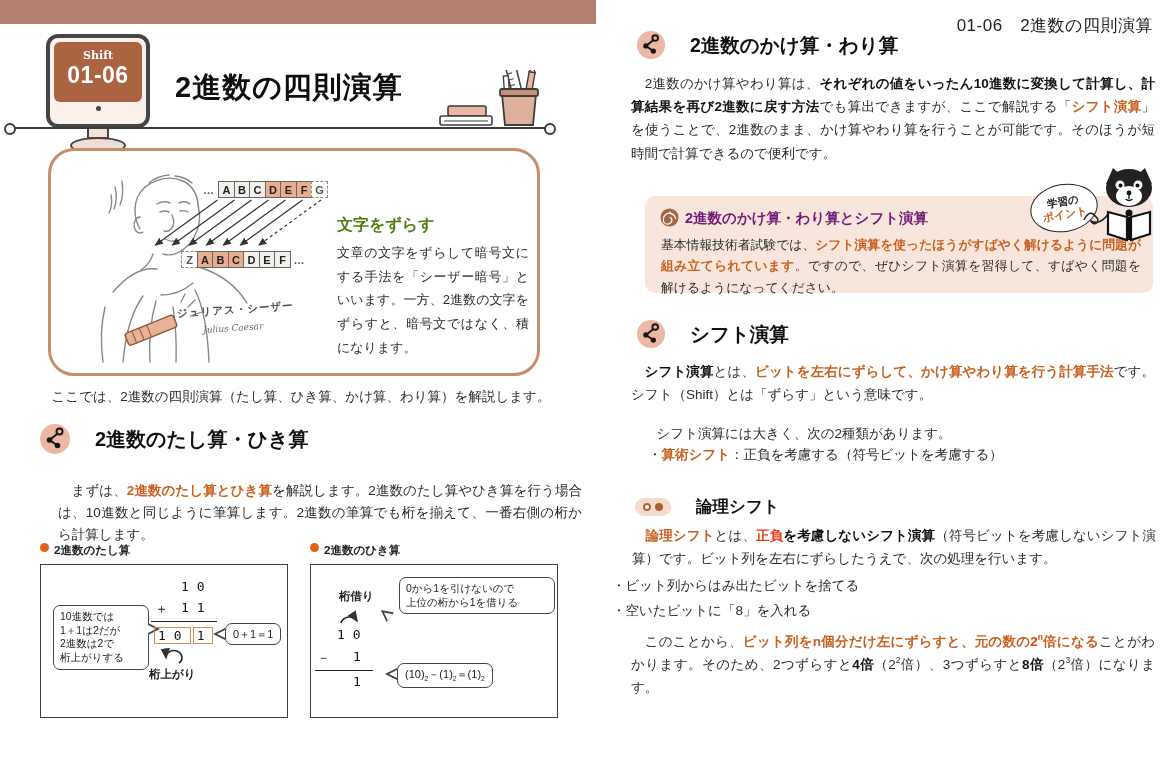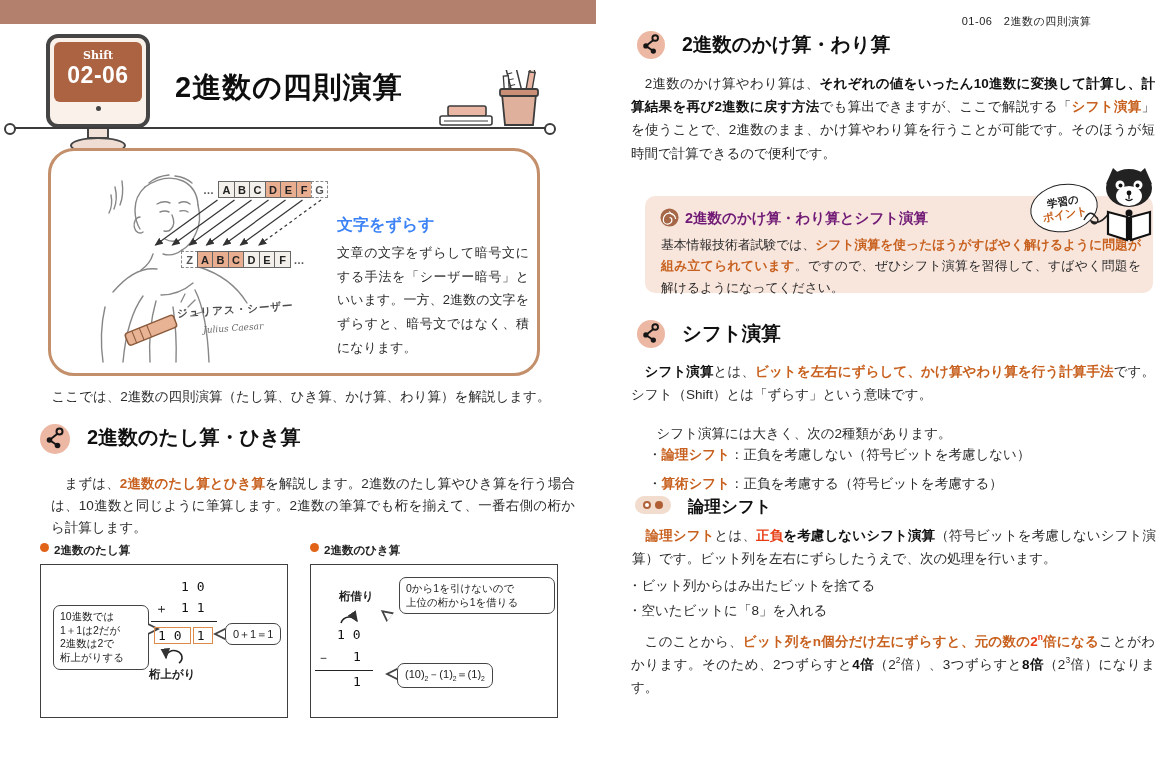--- a/index.html
+++ b/index.html
@@ -29,45 +29,45 @@
   .rule{left:10px;top:127px;width:540px;height:0;border-top:2px solid #3b3b3b}
   .rule-dot{width:8px;height:8px;border:2px solid #3b3b3b;border-radius:50%;background:#fff;top:123px}
   .introbox{left:48px;top:148px;width:486px;height:222px;border:3px solid #c4906c;border-radius:26px;background:#fff}
   .cellrow{position:absolute;display:flex;align-items:center}
   .cellrow .cell{width:17px;height:17px;border:1.5px solid #666;background:#f3efeb;display:inline-flex;align-items:center;justify-content:center;font-size:11px;font-weight:700;color:#222;margin-right:-1.5px;box-sizing:border-box}
   .cellrow .hi{background:#e9ad8f}
   .cellrow .dash{border:1.5px dashed #8a8a8a;background:#fff;color:#555}
   .cellrow .dots{font-weight:700;color:#555;font-size:11px;margin:0 4px}
   .caesar-name-jp{font-size:10.5px;color:#4d4d4d;transform:rotate(-4deg);font-weight:700;letter-spacing:1px}
   .caesar-name-en{font-size:9px;color:#6a6a6a;font-family:"DejaVu Serif","Liberation Serif",serif;font-style:italic;transform:rotate(-4deg)}
-  .shift-head{font-size:16px;font-weight:700;color:#3b82f6}
+  .shift-head{font-size:16px;font-weight:700;color:#4d7c0f}
   .shift-body{font-size:13px;line-height:1.82;color:#2b2b2b;text-align:justify}
   .lead{left:38px;top:386px;width:528px;font-size:13.5px;line-height:1.6;color:#2b2b2b}
-  .hsec{display:flex;align-items:flex-start;gap:17px;font-weight:700;color:#101010}
+  .hsec{display:flex;align-items:center;gap:25px;font-weight:700;color:#101010}
   .h20{font-size:20px}
   .h19{font-size:19.5px}
   .para{font-size:13.5px;line-height:1.62;color:#2b2b2b;text-align:justify}
   .para-r{font-size:13.5px;line-height:1.72;color:#2b2b2b;text-align:justify}
   .figlabel{font-size:11.5px;font-weight:700;color:#222;display:flex;align-items:flex-start;gap:5px}
   .figlabel .dot{width:9px;height:9px;border-radius:50%;background:#e06318;display:inline-block}
   .figbox{width:246px;height:152px;border:1.5px solid #3f3f3f;background:#fff}
   .mono{font-family:"DejaVu Sans Mono","Liberation Mono",monospace;font-size:13px;color:#111;letter-spacing:8px}
   .obox{font-family:"DejaVu Sans Mono","Liberation Mono",monospace;font-size:13px;color:#111;letter-spacing:8px;border:1.5px solid #dd8a4a;padding:0 0 0 3px;margin-right:2px}
   .bubble{position:absolute;border:1.5px solid #444;border-radius:7px;background:#fff;font-size:10.5px;line-height:1.3;color:#222;padding:4px 6px;white-space:pre-line}
   .ptr:before,.ptr:after{content:"";position:absolute;border-style:solid;border-color:transparent}
   .ptr-r:before{border-width:6px 0 6px 12px;border-left-color:#444;left:0;top:0}
   .ptr-r:after{border-width:4px 0 4px 8px;border-left-color:#fff;left:0;top:2px}
   .ptr-l:before{border-width:6px 12px 6px 0;border-right-color:#444;left:-12px;top:0}
   .ptr-l:after{border-width:4px 8px 4px 0;border-right-color:#fff;left:-8px;top:2px}
   .ptr-dl{transform:rotate(38deg)}
   .ptr-dl:before{border-width:6px 12px 6px 0;border-right-color:#444;left:-12px;top:0}
   .ptr-dl:after{border-width:4px 8px 4px 0;border-right-color:#fff;left:-8px;top:2px}
   .figsmall{font-size:11.5px;color:#222;font-weight:700}
   
-  .pg-header{left:900px;top:14px;width:253px;text-align:center;font-size:11px;color:#222;letter-spacing:.5px}
+  .pg-header{left:900px;top:14px;width:253px;text-align:right;font-size:17px;color:#222;letter-spacing:.5px}
   .pointbox{left:645px;top:196px;width:508px;height:97px;border-radius:10px;background:#f8e6dd}
   .pointbox .title{position:absolute;left:40px;top:13px;font-size:14.5px;font-weight:700;color:#701a75}
   .pointbox .body{position:absolute;left:16px;top:38px;width:480px;font-size:12.8px;line-height:1.68;color:#2b2b2b;text-align:justify}
   .gakubbl{left:1030px;top:184px;width:66px;height:46px;border:1.6px solid #222;border-radius:50%;background:#fff;transform:rotate(-10deg);display:flex;flex-direction:column;align-items:center;justify-content:center;line-height:1.2}
   .gakubbl .l1{font-size:10.5px;font-weight:700;color:#222}
   .gakubbl .l2{font-size:11px;font-weight:700;color:#c8611f}
   .badge{width:36px;height:18px;border-radius:9px;background:#f2dccd;display:inline-flex;align-items:center;justify-content:center;gap:4px}
   .badge .c1{width:8px;height:8px;border-radius:50%;background:#fff;border:2px solid #b06138;box-sizing:border-box}
   .badge .c2{width:8px;height:8px;border-radius:50%;background:#b05f35}
   .h17{font-size:16.5px}
@@ -75,21 +75,21 @@
 </style>
 </head>
 <body>
 
 <div class="abs topbar"></div>
 
 <div class="abs monitor">
   <div class="m-frame">
     <div class="m-screen">
       <div class="m-lesson">Shift</div>
-      <div class="m-num">02-06</div>
+      <div class="m-num">01-06</div>
     </div>
     <div class="m-dot"></div>
   </div>
   <div class="m-neck"></div>
   <div class="m-base"></div>
 </div>
 
 <h1 class="abs lesson-title" style="margin:12px">2進数の四則演算</h1>
 
 <div class="abs rule"></div>
@@ -204,21 +204,21 @@
     <circle cx="15" cy="15" r="15" fill="#ecb7a3"></circle>
     <line x1="9.5" y1="16" x2="19" y2="8.5" stroke="#151515" stroke-width="2"></line>
     <line x1="9.5" y1="16" x2="17.5" y2="21.5" stroke="#151515" stroke-width="2"></line>
     <circle cx="9.5" cy="16" r="2.8" fill="#151515"></circle>
     <circle cx="17.5" cy="21.5" r="2.8" fill="#151515"></circle>
     <circle cx="19.5" cy="7.5" r="3" fill="#ecb7a3" stroke="#151515" stroke-width="2"></circle>
   </svg>
   <span>2進数のたし算・ひき算</span>
 </div>
 
-<p class="abs para" style="left:40px;top:462px;width:524px;margin:11px"><span>　まずは、</span><span class="o">2進数のたし算とひき算</span><span>を解説します。2進数のたし算やひき算を行う場合は、10進数と同じように筆算します。2進数の筆算でも桁を揃えて、一番右側の桁から計算します。</span></p>
+<p class="abs para" style="left:40px;top:462px;width:524px;margin:18px"><span>　まずは、</span><span class="o">2進数のたし算とひき算</span><span>を解説します。2進数のたし算やひき算を行う場合は、10進数と同じように筆算します。2進数の筆算でも桁を揃えて、一番右側の桁から計算します。</span></p>
 
 <div class="abs figlabel" style="left:40px;top:543px">
   <span class="dot"></span>
   <span>2進数のたし算</span>
 </div>
 <div class="abs figlabel" style="left:310px;top:543px">
   <span class="dot"></span>
   <span>2進数のひき算</span>
 </div>
 
@@ -323,34 +323,33 @@
     <circle cx="17.5" cy="21.5" r="2.8" fill="#151515"></circle>
     <circle cx="19.5" cy="7.5" r="3" fill="#ecb7a3" stroke="#151515" stroke-width="2"></circle>
   </svg>
   <span>シフト演算</span>
 </div>
 
 <p class="abs para-r" style="left:631px;top:360px;width:524px;margin:0"><span>　</span><span class="b">シフト演算</span><span>とは、</span><span class="o">ビットを左右にずらして、かけ算やわり算を行う計算手法</span><span>です。シフト（Shift）とは「ずらす」という意味です。</span></p>
 <p class="abs para-r" style="left:631px;top:410px;width:524px;margin:12px">　シフト演算には大きく、次の2種類があります。</p>
 
 <div class="abs bullets" style="left:648px;top:440px;width:500px">
-  <div><span>・</span><span class="o">論理シフト</span><span>：正負を考慮しない（符号ビットを考慮しない）</span></div>
   <div><span>・</span><span class="o">算術シフト</span><span>：正負を考慮する（符号ビットを考慮する）</span></div>
 </div>
 
 <div class="abs hsec h17" style="left:635px;top:496px">
   <span class="badge">
     <span class="c1"></span>
     <span class="c2"></span>
   </span>
   <span>論理シフト</span>
 </div>
 
 <p class="abs para-r" style="left:631px;top:524px;width:524px;margin:1px;line-height:1.68"><span>　</span><span class="o">論理シフト</span><span>とは、</span><span class="r">正負</span><span class="b">を考慮しないシフト演算</span><span>（符号ビットを考慮しないシフト演算）です。ビット列を左右にずらしたうえで、次の処理を行います。</span></p>
 
-<div class="abs bullets" style="left:628px;top:574px;width:500px;line-height:1.85">
+<div class="abs bullets" style="left:612px;top:574px;width:500px;line-height:1.85">
   <div>・ビット列からはみ出たビットを捨てる</div>
   <div>・空いたビットに「8」を入れる</div>
 </div>
 
 <div class="abs" style="left:631px;top:630px;width:524px">
   <p class="para-r" style="margin:0;line-height:1.7"><span>　このことから、</span><span class="o">ビット列をn個分だけ左にずらすと、元の数の</span><span class="r">2</span><span class="rsup">n</span><span class="o">倍になる</span><span>ことがわかります。そのため、2つずらすと</span><span class="b">4倍</span><span>（2</span><span class="sup">2</span><span>倍）、3つずらすと</span><span class="b">8倍</span><span>（2</span><span class="sup">3</span><span>倍）になります。</span></p>
 </div>
 
 </body></html>

